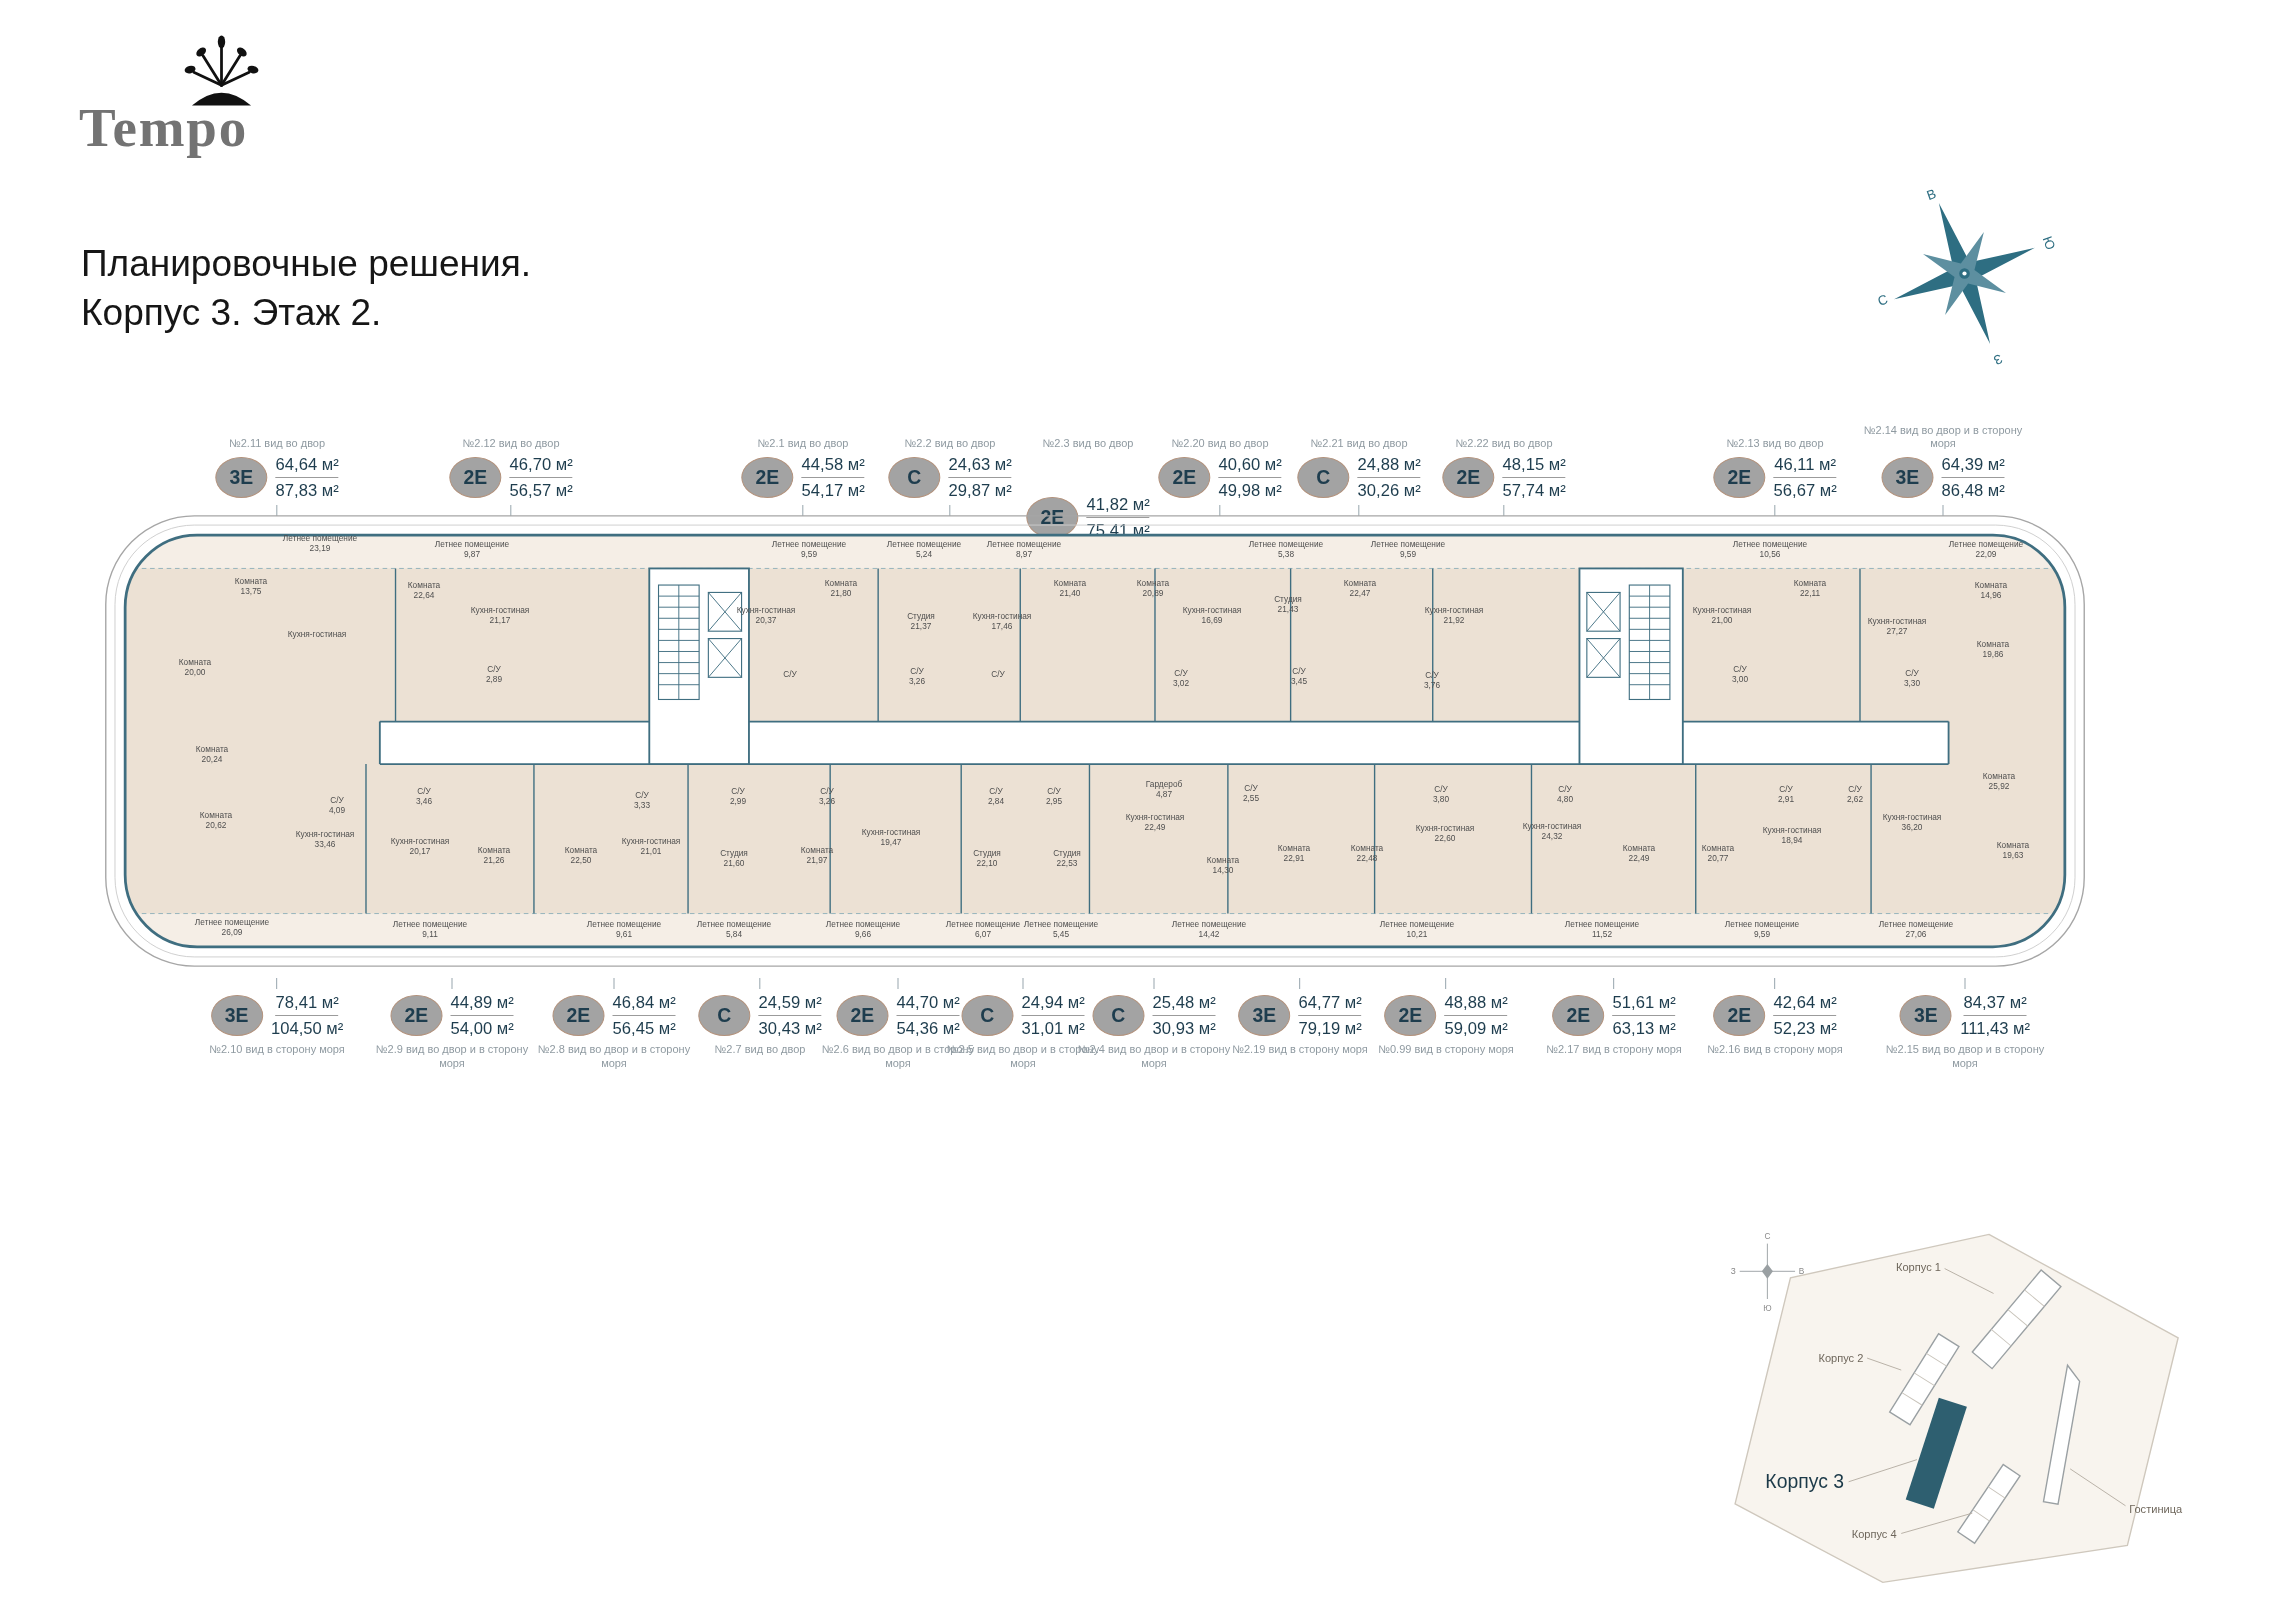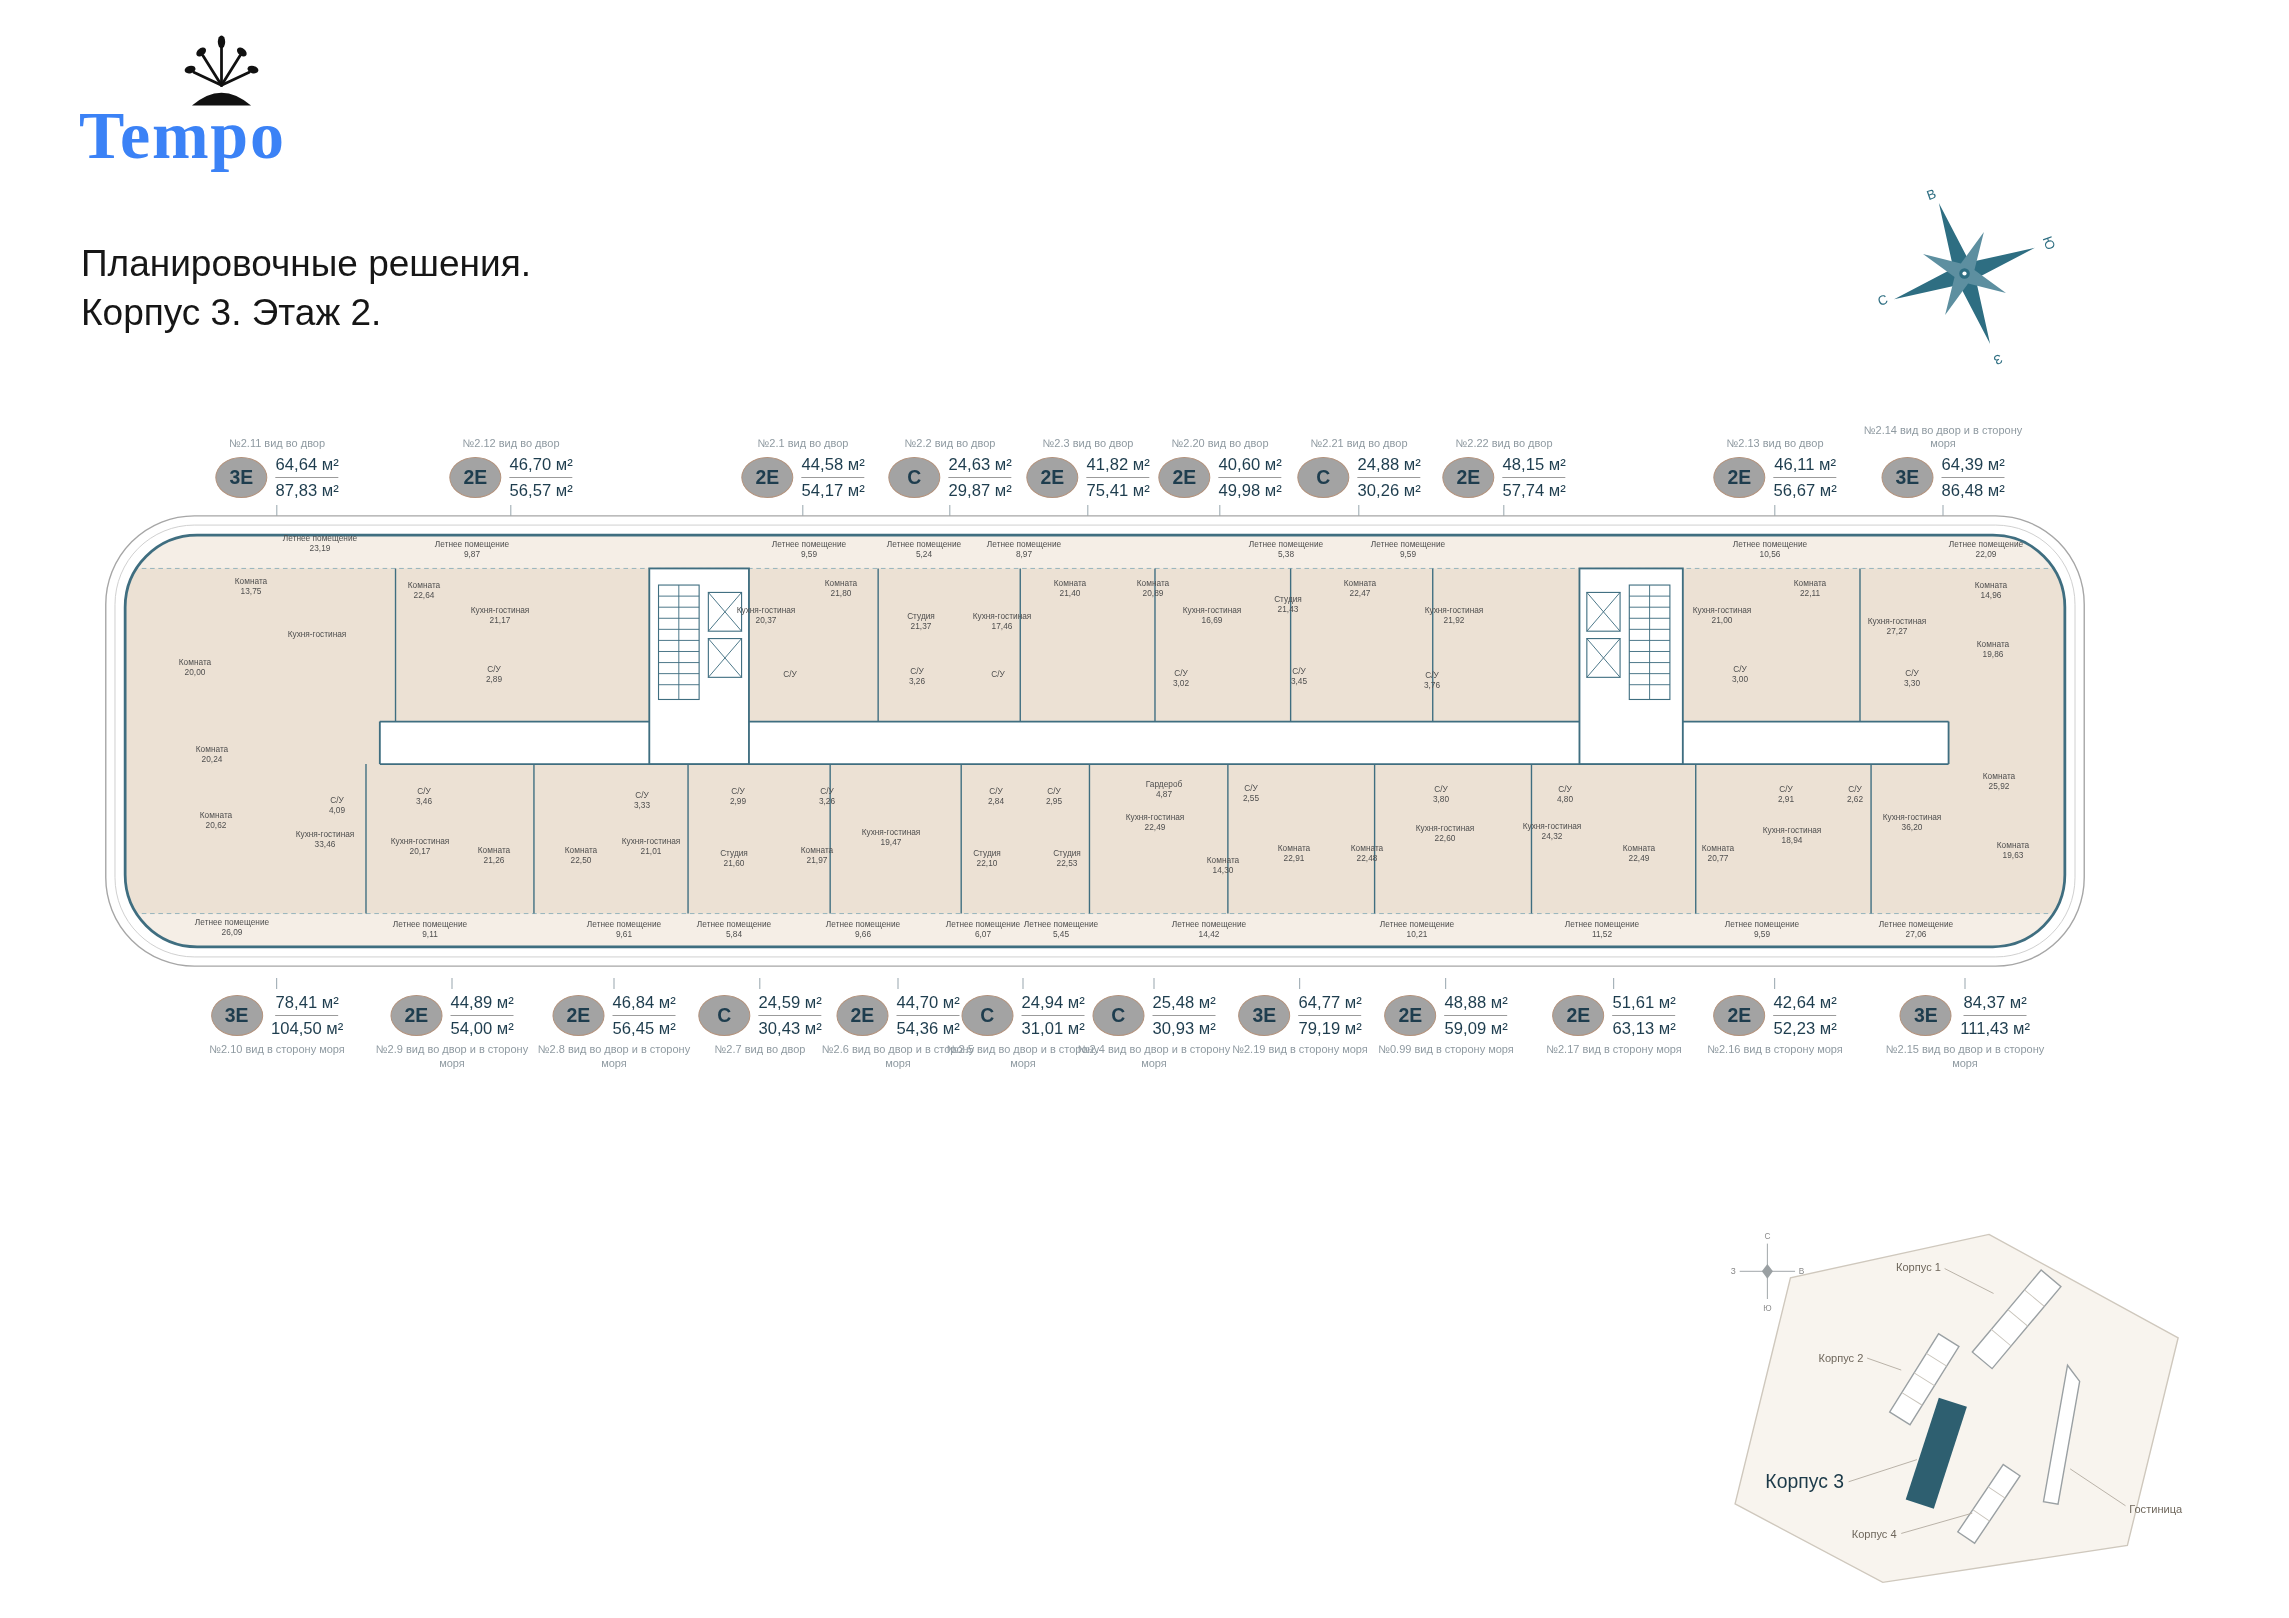--- a/index.html
+++ b/index.html
@@ -2,21 +2,21 @@
 <html style="font-size:14.8px"><head>
 <meta charset="utf-8">
 <style>
   html,body{margin:0;padding:0;background:#fff;}
   .page{position:relative;width:2290px;height:1619px;background:#ffffff;
         font-family:"Liberation Sans",sans-serif;overflow:hidden;}
 
   
   .logo-icon{position:absolute;left:177px;top:28px;}
   .logo-text{position:absolute;left:79px;top:96px;font-family:"Liberation Serif",serif;
-             font-size:68px;font-weight:600;color:#3b82f6;letter-spacing:1.8px;}
+             font-size:55px;font-weight:600;color:#737373;letter-spacing:1.8px;}
   .title{position:absolute;left:81px;top:240px;font-size:37px;line-height:1.32;color:#161616;}
 
   
   .compass-main{position:absolute;left:1872px;top:181px;}
   .compass-letter{font-size:15px;fill:#2e6e82;font-family:"Liberation Sans",sans-serif;}
 
   
   .building{position:absolute;left:103px;top:513px;width:1984px;height:456px;}
   .building svg{position:absolute;left:0;top:0;}
   .room-layer{position:absolute;left:0;top:0;width:100%;height:100%;}
@@ -127,21 +127,21 @@
         <div class="badge-num">№2.2 вид во двор</div>
         <div class="badge-row">
           <div class="badge-oval">С</div>
           <div class="badge-areas">
             <div>24,63 м²</div>
             <div class="asep"></div>
             <div>29,87 м²</div>
           </div>
         </div>
       </div>
-      <div class="badge top" style="left: 1088px;">
+      <div class="badge top" style="left: 1088px; gap: 40px;">
         <div class="badge-num">№2.3 вид во двор</div>
         <div class="badge-row">
           <div class="badge-oval">2Е</div>
           <div class="badge-areas">
             <div>41,82 м²</div>
             <div class="asep"></div>
             <div>75,41 м²</div>
           </div>
         </div>
       </div>

